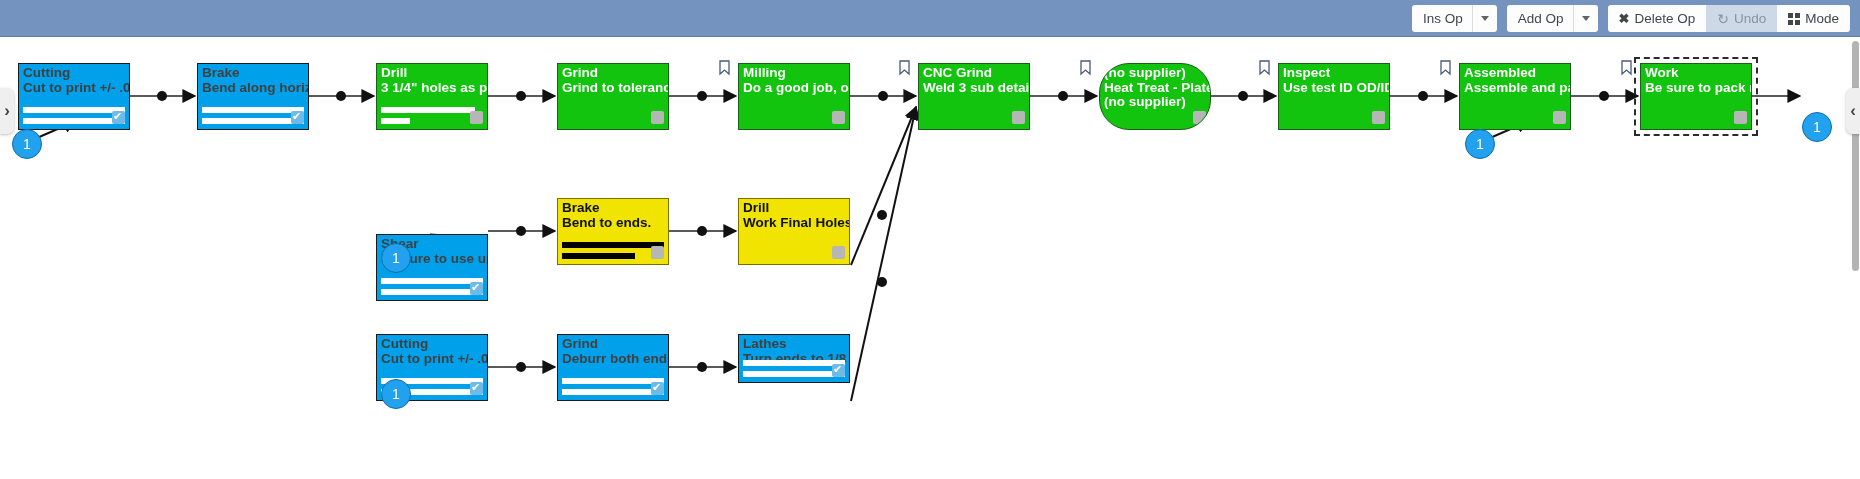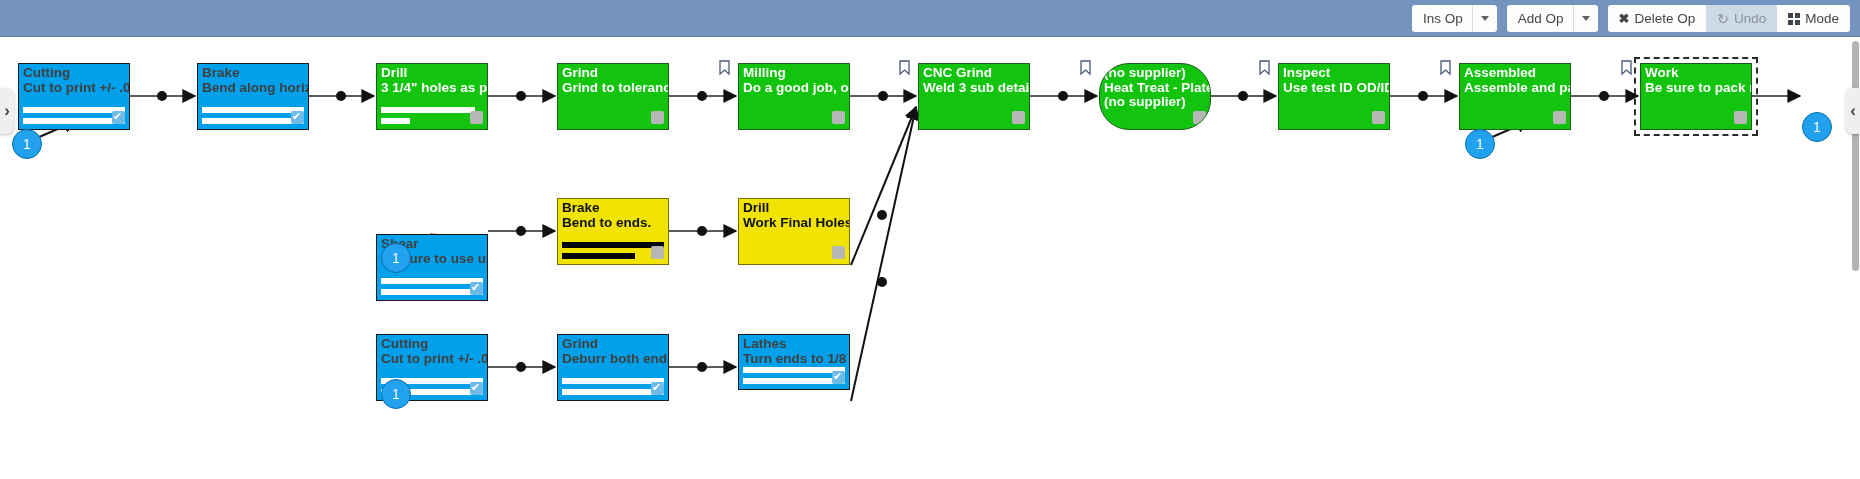--- a/index.html
+++ b/index.html
@@ -371,21 +371,21 @@
         <div class="chk on"></div>
       </div>
       <div class="node blue" style="left: 557px; top: 297px; width: 112px; height: 67px;">
         <div class="nlabel"><span class="l1">Grind</span><span class="l2">Deburr both ends</span></div>
         <div class="bars">
           <div class="bar" style="width: 100%;"></div>
           <div class="bar" style="width: 100%;"></div>
         </div>
         <div class="chk on"></div>
       </div>
-      <div class="node blue" style="left: 738px; top: 297px; width: 112px; height: 56px;">
+      <div class="node blue" style="left: 738px; top: 297px; width: 112px; height: 49px;">
         <div class="nlabel"><span class="l1">Lathes</span><span class="l2">Turn ends to 1/8 in</span></div>
         <div class="bars">
           <div class="bar" style="width: 100%;"></div>
           <div class="bar" style="width: 100%;"></div>
         </div>
         <div class="chk on"></div>
       </div>
     </div>
   <div id="circle-layer">
       <div class="circ" style="left: 12px; top: 92px;">1</div>

